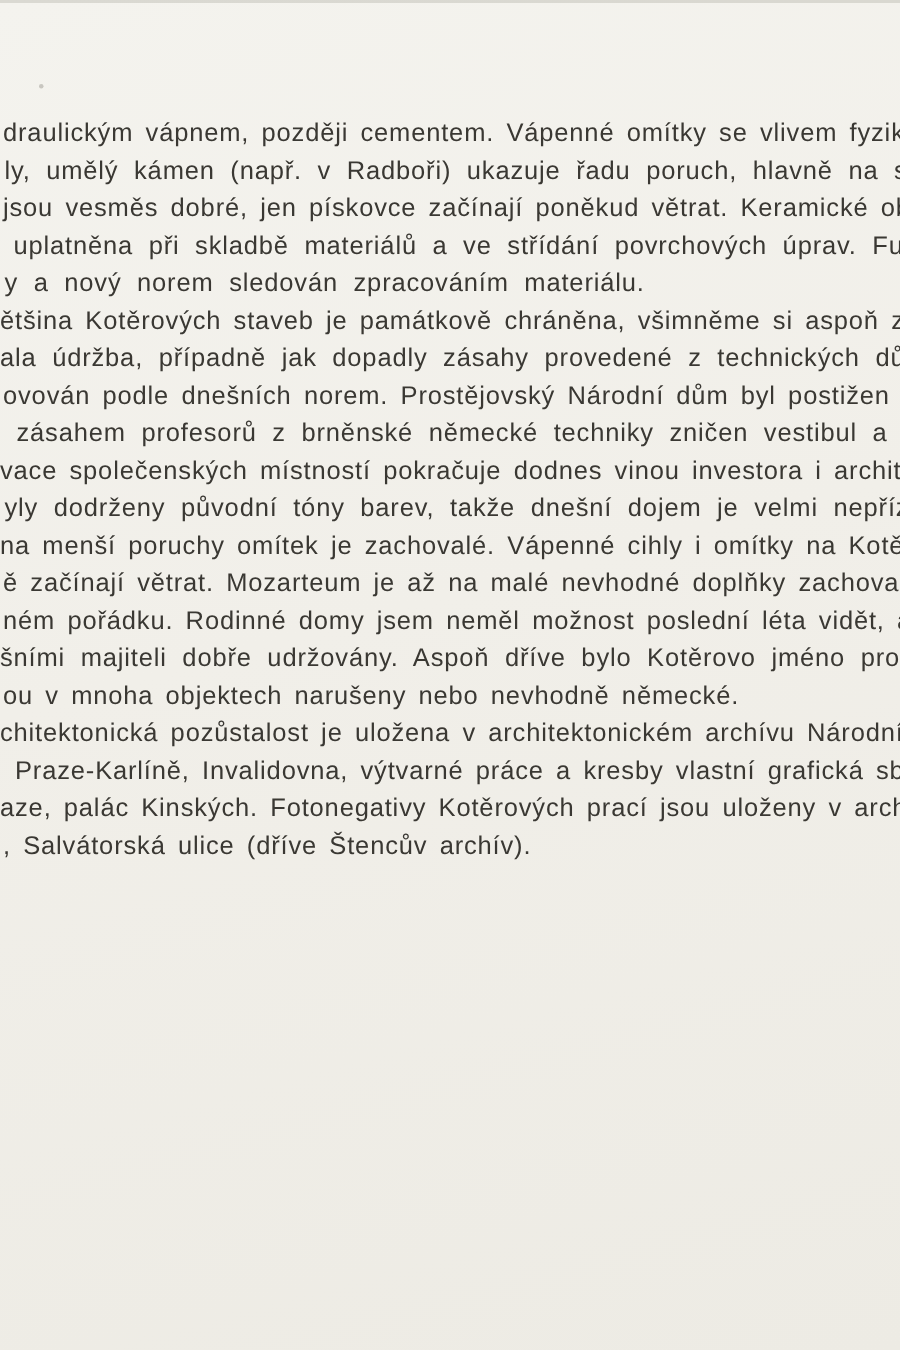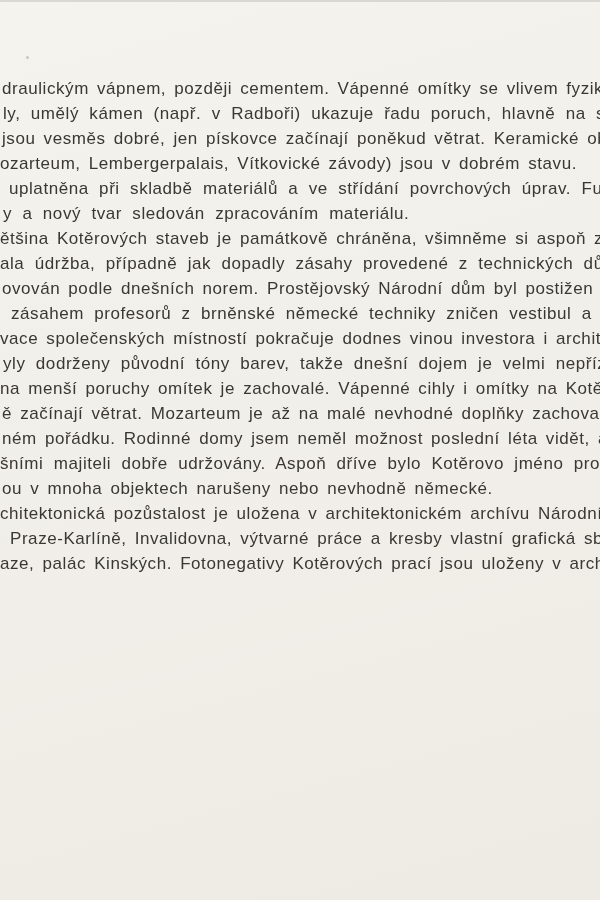--- a/index.html
+++ b/index.html
@@ -47,30 +47,30 @@
 </head>
 <body>
 
 <div class="scan-edge-top"></div>
 <div class="speck" style="left:26px; top:56px;"></div>
 
 <main class="page-text">
   <div class="line" style="margin-left:2px">draulickým vápnem, později cementem. Vápenné omítky se vlivem fyzikálního pr</div>
   <div class="line wide" style="margin-left:3px">ly, umělý kámen (např. v Radboři) ukazuje řadu poruch, hlavně na soklech. Zato</div>
   <div class="line" style="margin-left:2px">jsou vesměs dobré, jen pískovce začínají poněkud větrat. Keramické obklady (Hr</div>
-  <div class="line" style="margin-left:0px">ozarteum, Lembergerpalais, Vítkovické závody) jsou v dobrém stavu.</div>
   <div class="line wide" style="margin-left:9px">uplatněna při skladbě materiálů a ve střídání povrchových úprav. Funkční deta</div>
-  <div class="line wide" style="margin-left:3px">y a nový tvar sledován zpracováním materiálu.</div>
+  <div class="line wide" style="margin-left:3px">y a nový norem sledován zpracováním materiálu.</div>
   <div class="line" style="margin-left:0px">ětšina Kotěrových staveb je památkově chráněna, všimněme si aspoň z některý</div>
   <div class="line wide" style="margin-left:0px">ala údržba, případně jak dopadly zásahy provedené z technických důvodů. Pe</div>
   <div class="line" style="margin-left:2px">ovován podle dnešních norem. Prostějovský Národní dům byl postižen nejhůře.</div>
   <div class="line wide" style="margin-left:11px">zásahem profesorů z brněnské německé techniky zničen vestibul a divadelní s</div>
   <div class="line" style="margin-left:0px">vace společenských místností pokračuje dodnes vinou investora i architekta. Při</div>
   <div class="line wide" style="margin-left:3px">yly dodrženy původní tóny barev, takže dnešní dojem je velmi nepříznivý. Hr</div>
   <div class="line" style="margin-left:0px">na menší poruchy omítek je zachovalé. Vápenné cihly i omítky na Kotěrově vile</div>
   <div class="line" style="margin-left:2px">ě začínají větrat. Mozarteum je až na malé nevhodné doplňky zachované. Lembe</div>
   <div class="line" style="margin-left:2px">ném pořádku. Rodinné domy jsem neměl možnost poslední léta vidět, ale předpok</div>
   <div class="line wide" style="margin-left:0px">šními majiteli dobře udržovány. Aspoň dříve bylo Kotěrovo jméno pro ně záv</div>
   <div class="line" style="margin-left:2px">ou v mnoha objektech narušeny nebo nevhodně německé.</div>
   <div class="line" style="margin-left:0px">chitektonická pozůstalost je uložena v architektonickém archívu  Národního tec</div>
   <div class="line" style="margin-left:10px">Praze-Karlíně, Invalidovna, výtvarné práce a kresby vlastní grafická sbírka N</div>
   <div class="line" style="margin-left:0px">aze, palác Kinských. Fotonegativy Kotěrových prací jsou uloženy v archívu n. p</div>
+  <div class="line" style="margin-left:2px">, Salvátorská ulice (dříve Štencův archív).</div>
 </main>
 
 </body></html>

